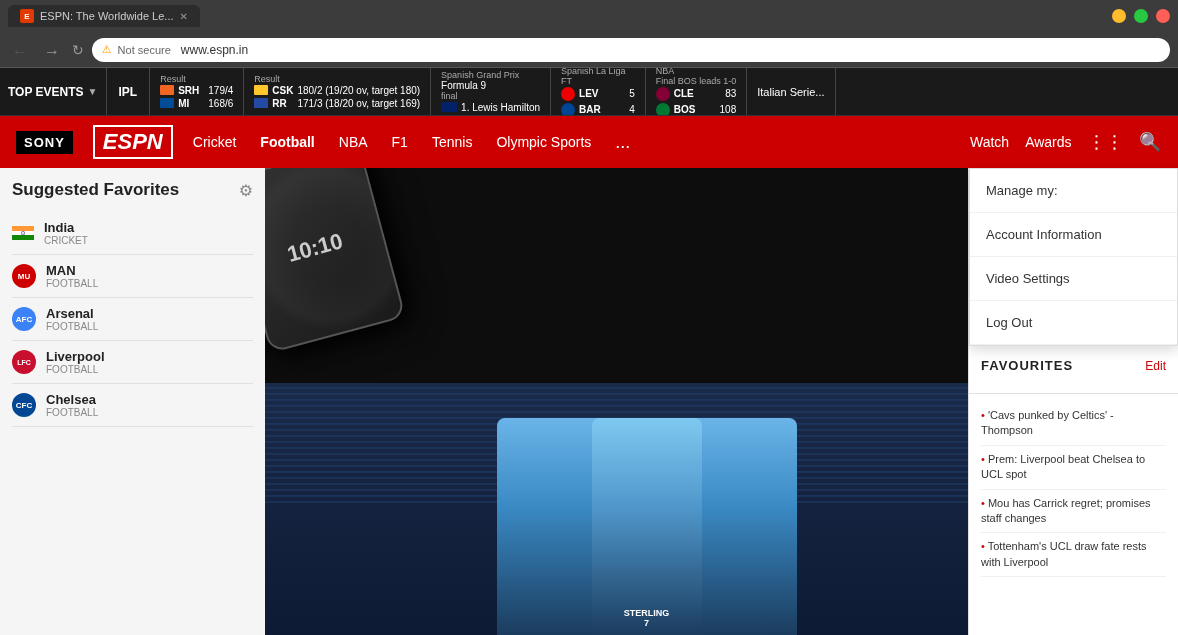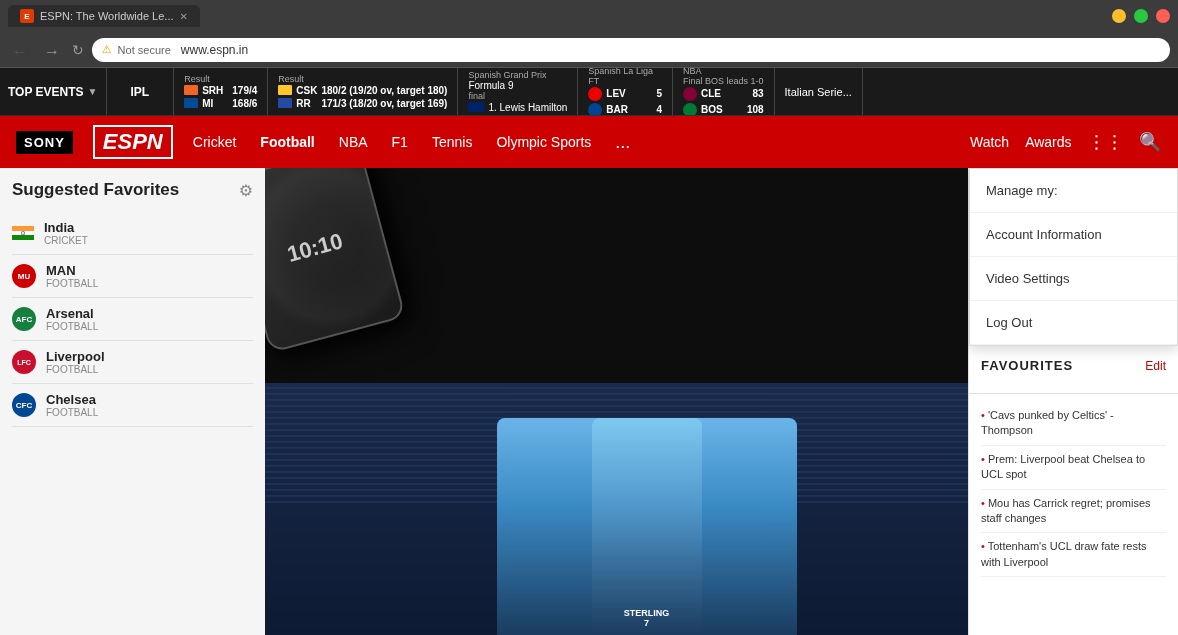--- a/index.html
+++ b/index.html
@@ -74,27 +74,27 @@
     .edit-link { color: #cc0000; font-size: 12px; cursor: pointer; }
 
     
     .news-sidebar { padding: 8px 12px; border-top: 1px solid #e0e0e0; }
     .news-item { padding: 6px 0; border-bottom: 1px solid #f0f0f0; font-size: 11px; color: #333; cursor: pointer; line-height: 1.4; }
     .news-item::before { content: '• '; color: #cc0000; }
 
     .top-events { display: flex; align-items: center; padding: 0 8px; gap: 4px; color: #fff; font-size: 12px; font-weight: bold; border-right: 1px solid #444; height: 100%; cursor: pointer; white-space: nowrap; }
     .dropdown-arrow { font-size: 10px; color: #aaa; }
 
-    .ipl-badge { color: #fff; font-size: 12px; font-weight: bold; padding: 0 24px; border-right: 1px solid #444; height: 100%; display: flex; align-items: center; cursor: pointer; }
+    .ipl-badge { color: #fff; font-size: 12px; font-weight: bold; padding: 0 12px; border-right: 1px solid #444; height: 100%; display: flex; align-items: center; cursor: pointer; }
 
     .score-block { display: flex; flex-direction: column; justify-content: center; padding: 2px 10px; border-right: 1px solid #444; height: 100%; }
     .score-result { color: #aaa; font-size: 9px; }
     .score-team-row { display: flex; align-items: center; gap: 4px; font-size: 10px; color: #fff; margin: 1px 0; }
     .team-abbr { font-weight: bold; }
-    .team-score { margin-left: auto; font-weight: bold; min-width: 30px; text-align: right; }
+    .team-score { margin-left: auto; font-weight: normal; min-width: 30px; text-align: right; }
 
     
     .cricket-flag { width: 14px; height: 10px; border-radius: 1px; display: inline-block; }
     .cf-srh { background: #f26522; }
     .cf-mi { background: #004c97; }
     .cf-csk { background: #ffc72c; }
     .cf-rr { background: #254aa5; }
 
     .formula1-block { display: flex; flex-direction: column; justify-content: center; padding: 20px 10px; border-right: 1px solid #444; height: 100%; }
 
@@ -122,21 +122,21 @@
     .player-name-tag { position: absolute; bottom: 10px; left: 50%; transform: translateX(-50%); color: #fff; font-size: 9px; font-weight: bold; text-align: center; white-space: nowrap; }
 
     
     .india-flag { width: 22px; height: 14px; display: inline-block; vertical-align: middle; }
     .flag-stripe-top { height: 33%; background: #FF9933; }
     .flag-stripe-mid { height: 34%; background: #fff; display: flex; align-items: center; justify-content: center; }
     .flag-stripe-bot { height: 33%; background: #138808; }
     .ashoka { font-size: 6px; color: #00008B; }
 
     .man-utd-logo { width: 24px; height: 24px; background: #cc0000; border-radius: 50%; display: flex; align-items: center; justify-content: center; color: #fff; font-size: 8px; font-weight: bold; }
-    .arsenal-logo { width: 24px; height: 24px; background: #15803d; border-radius: 50%; display: flex; align-items: center; justify-content: center; color: #fff; font-size: 8px; font-weight: bold; }
+    .arsenal-logo { width: 24px; height: 24px; background: #3b82f6; border-radius: 50%; display: flex; align-items: center; justify-content: center; color: #fff; font-size: 8px; font-weight: bold; }
     .liverpool-logo { width: 24px; height: 24px; background: #c8102e; border-radius: 50%; display: flex; align-items: center; justify-content: center; color: #fff; font-size: 7px; font-weight: bold; }
     .chelsea-logo { width: 24px; height: 24px; background: #034694; border-radius: 50%; display: flex; align-items: center; justify-content: center; color: #fff; font-size: 8px; font-weight: bold; }
 
     .lev-logo { width: 14px; height: 14px; background: #e00; border-radius: 50%; display: inline-block; }
     .bar-logo { width: 14px; height: 14px; background: #004494; border-radius: 50%; display: inline-block; }
     .cle-logo { width: 14px; height: 14px; background: #860038; border-radius: 50%; display: inline-block; }
     .bos-logo { width: 14px; height: 14px; background: #007a33; border-radius: 50%; display: inline-block; }
 
     
     .uk-flag { width: 16px; height: 10px; background: #012169; display: inline-block; border-radius: 1px; position: relative; overflow: hidden; }

